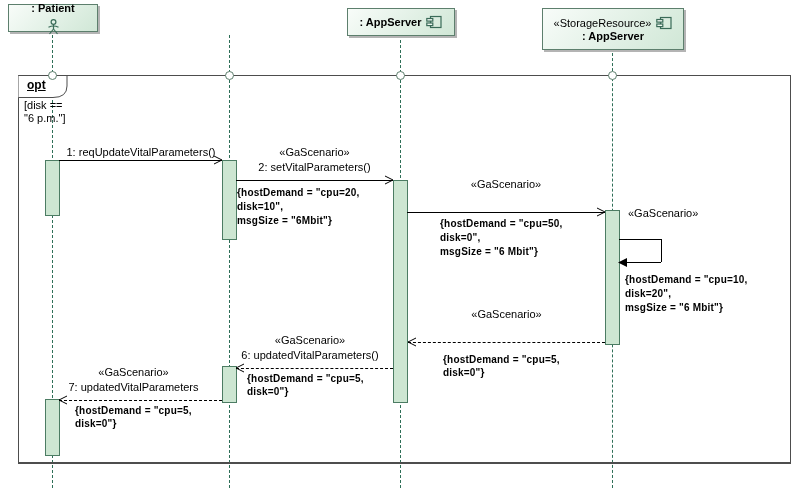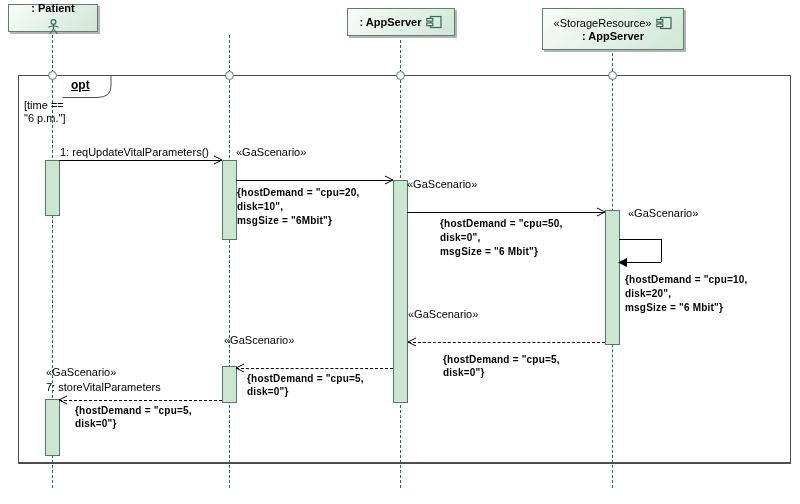--- a/index.html
+++ b/index.html
@@ -7,31 +7,31 @@
           font-family:"Liberation Sans",sans-serif;color:#000;}
   .lifeline{position:absolute;width:0;border-left:1px dashed #2e6e57;z-index:1;}
   .head{position:absolute;z-index:5;background:linear-gradient(135deg,#f8fcf9 0%,#d0e7d6 100%);
         border:1px solid #5d7f6d;box-shadow:2px 2px 0 #b4b4b4;
         display:flex;align-items:center;justify-content:center;gap:5px;}
   .head .hname{font-size:11px;font-weight:bold;white-space:nowrap;}
   .head2{flex-direction:column;gap:0;justify-content:center;}
   .head2 .row1{display:flex;align-items:center;gap:5px;font-size:11px;white-space:nowrap;}
   .frame{position:absolute;left:18px;top:75px;width:771px;height:386px;border:1px solid #4d4d4d;
          border-bottom-width:2px;z-index:2;background:transparent;}
-  .frag-label{position:absolute;left:18px;top:75px;z-index:4;margin-left:44px;}
+  .frag-label{position:absolute;left:18px;top:75px;z-index:4;}
   .frag-label .optxt{position:absolute;left:9px;top:3px;font-size:12px;font-weight:bold;
                      text-decoration:underline;}
   .guard{position:absolute;left:24px;top:99px;font-size:11px;line-height:13px;z-index:4;white-space:pre;}
   .anchor{position:absolute;width:7px;height:7px;border:1px solid #5d7f6d;background:#fff;
           border-radius:50%;z-index:4;}
   .act{position:absolute;width:13px;background:#cde6d2;border:1px solid #4c7c63;z-index:3;}
   .mline{position:absolute;height:0;border-top:1px solid #000;z-index:4;}
   .mline.dashed{border-top-style:dashed;}
   .vline{position:absolute;width:0;border-left:1px solid #000;z-index:4;}
-  .mlabel{position:absolute;z-index:4;font-size:11px;line-height:15px;}
+  .mlabel{position:absolute;z-index:4;text-align:center;font-size:11px;line-height:15px;}
   .mlabel .stereo{display:block;}
   .mlabel .mname{display:block;white-space:nowrap;}
   .mlabel-left{text-align:left;}
   .annot{position:absolute;z-index:4;font-size:10px;line-height:14px;font-weight:600;
          letter-spacing:.2px;white-space:pre;}
   .annot.sm{line-height:13px;}
   .ahead{position:absolute;z-index:4;}
   svg{display:block;}
 </style>
 </head>
@@ -44,21 +44,21 @@
   <div class="lifeline" style="left:400px;top:35px;height:453px;"></div>
   <div class="lifeline" style="left:612px;top:48px;height:440px;"></div>
 
   <div class="frame"></div>
   <div class="frag-label">
     <svg width="52" height="24">
       <path d="M0.5,0.5 L49,0.5 L49,11 Q49,22.5 35,22.5 L0.5,22.5" fill="#ffffff" stroke="#4d4d4d"></path>
     </svg>
     <span class="optxt">opt</span>
   </div>
-  <div class="guard"><span>[time ==</span>
+  <div class="guard"><span>[disk ==</span>
 <span>"6 p.m."]</span></div>
 
   <div class="anchor" style="left:48px;top:71px;"></div>
   <div class="anchor" style="left:225px;top:71px;"></div>
   <div class="anchor" style="left:396px;top:71px;"></div>
   <div class="anchor" style="left:608px;top:71px;"></div>
 
   <div class="head" style="left:8px;top:4px;width:88px;height:26px;flex-direction:column;">
     <span class="hname">: Patient</span>
     <span>
@@ -116,20 +116,21 @@
   </div>
   <div class="mline" style="left:59px;top:160px;width:163px;"></div>
   <div class="ahead" style="left:213px;top:155px;">
     <svg width="10" height="10">
         <path d="M1,1 L9,5 L1,9" fill="none" stroke="#000" stroke-width="1"></path>
       </svg>
   </div>
 
   <div class="mlabel" style="left:236px;top:145px;width:157px;">
     <span class="stereo">«GaScenario»</span>
+    <span class="mname">2: setVitalParameters()</span>
   </div>
   <div class="mline" style="left:236px;top:180px;width:157px;"></div>
   <div class="ahead" style="left:384px;top:175px;">
     <svg width="10" height="10">
         <path d="M1,1 L9,5 L1,9" fill="none" stroke="#000" stroke-width="1"></path>
       </svg>
   </div>
   <div class="annot" style="left:237px;top:186px;"><span>{hostDemand = "cpu=20,</span>
 <span>disk=10",</span>
 <span>msgSize = "6Mbit"}</span></div>
@@ -169,33 +170,34 @@
   <div class="ahead" style="left:407px;top:337px;">
     <svg width="10" height="10">
         <path d="M9,1 L1,5 L9,9" fill="none" stroke="#000" stroke-width="1"></path>
       </svg>
   </div>
   <div class="annot sm" style="left:443px;top:353px;"><span>{hostDemand = "cpu=5,</span>
 <span>disk=0"}</span></div>
 
   <div class="mlabel" style="left:224px;top:333px;width:172px;">
     <span class="stereo">«GaScenario»</span>
+    <span class="mname">6: updatedVitalParameters()</span>
   </div>
   <div class="mline dashed" style="left:236px;top:368px;width:157px;"></div>
   <div class="ahead" style="left:235px;top:363px;">
     <svg width="10" height="10">
         <path d="M9,1 L1,5 L9,9" fill="none" stroke="#000" stroke-width="1"></path>
       </svg>
   </div>
   <div class="annot sm" style="left:247px;top:372px;"><span>{hostDemand = "cpu=5,</span>
 <span>disk=0"}</span></div>
 
   <div class="mlabel" style="left:46px;top:365px;width:175px;">
     <span class="stereo">«GaScenario»</span>
-    <span class="mname">7: storeVitalParameters</span>
+    <span class="mname">7: updatedVitalParameters</span>
   </div>
   <div class="mline dashed" style="left:59px;top:400px;width:163px;"></div>
   <div class="ahead" style="left:58px;top:395px;">
     <svg width="10" height="10">
         <path d="M9,1 L1,5 L9,9" fill="none" stroke="#000" stroke-width="1"></path>
       </svg>
   </div>
   <div class="annot sm" style="left:75px;top:404px;"><span>{hostDemand = "cpu=5,</span>
 <span>disk=0"}</span></div>
 

